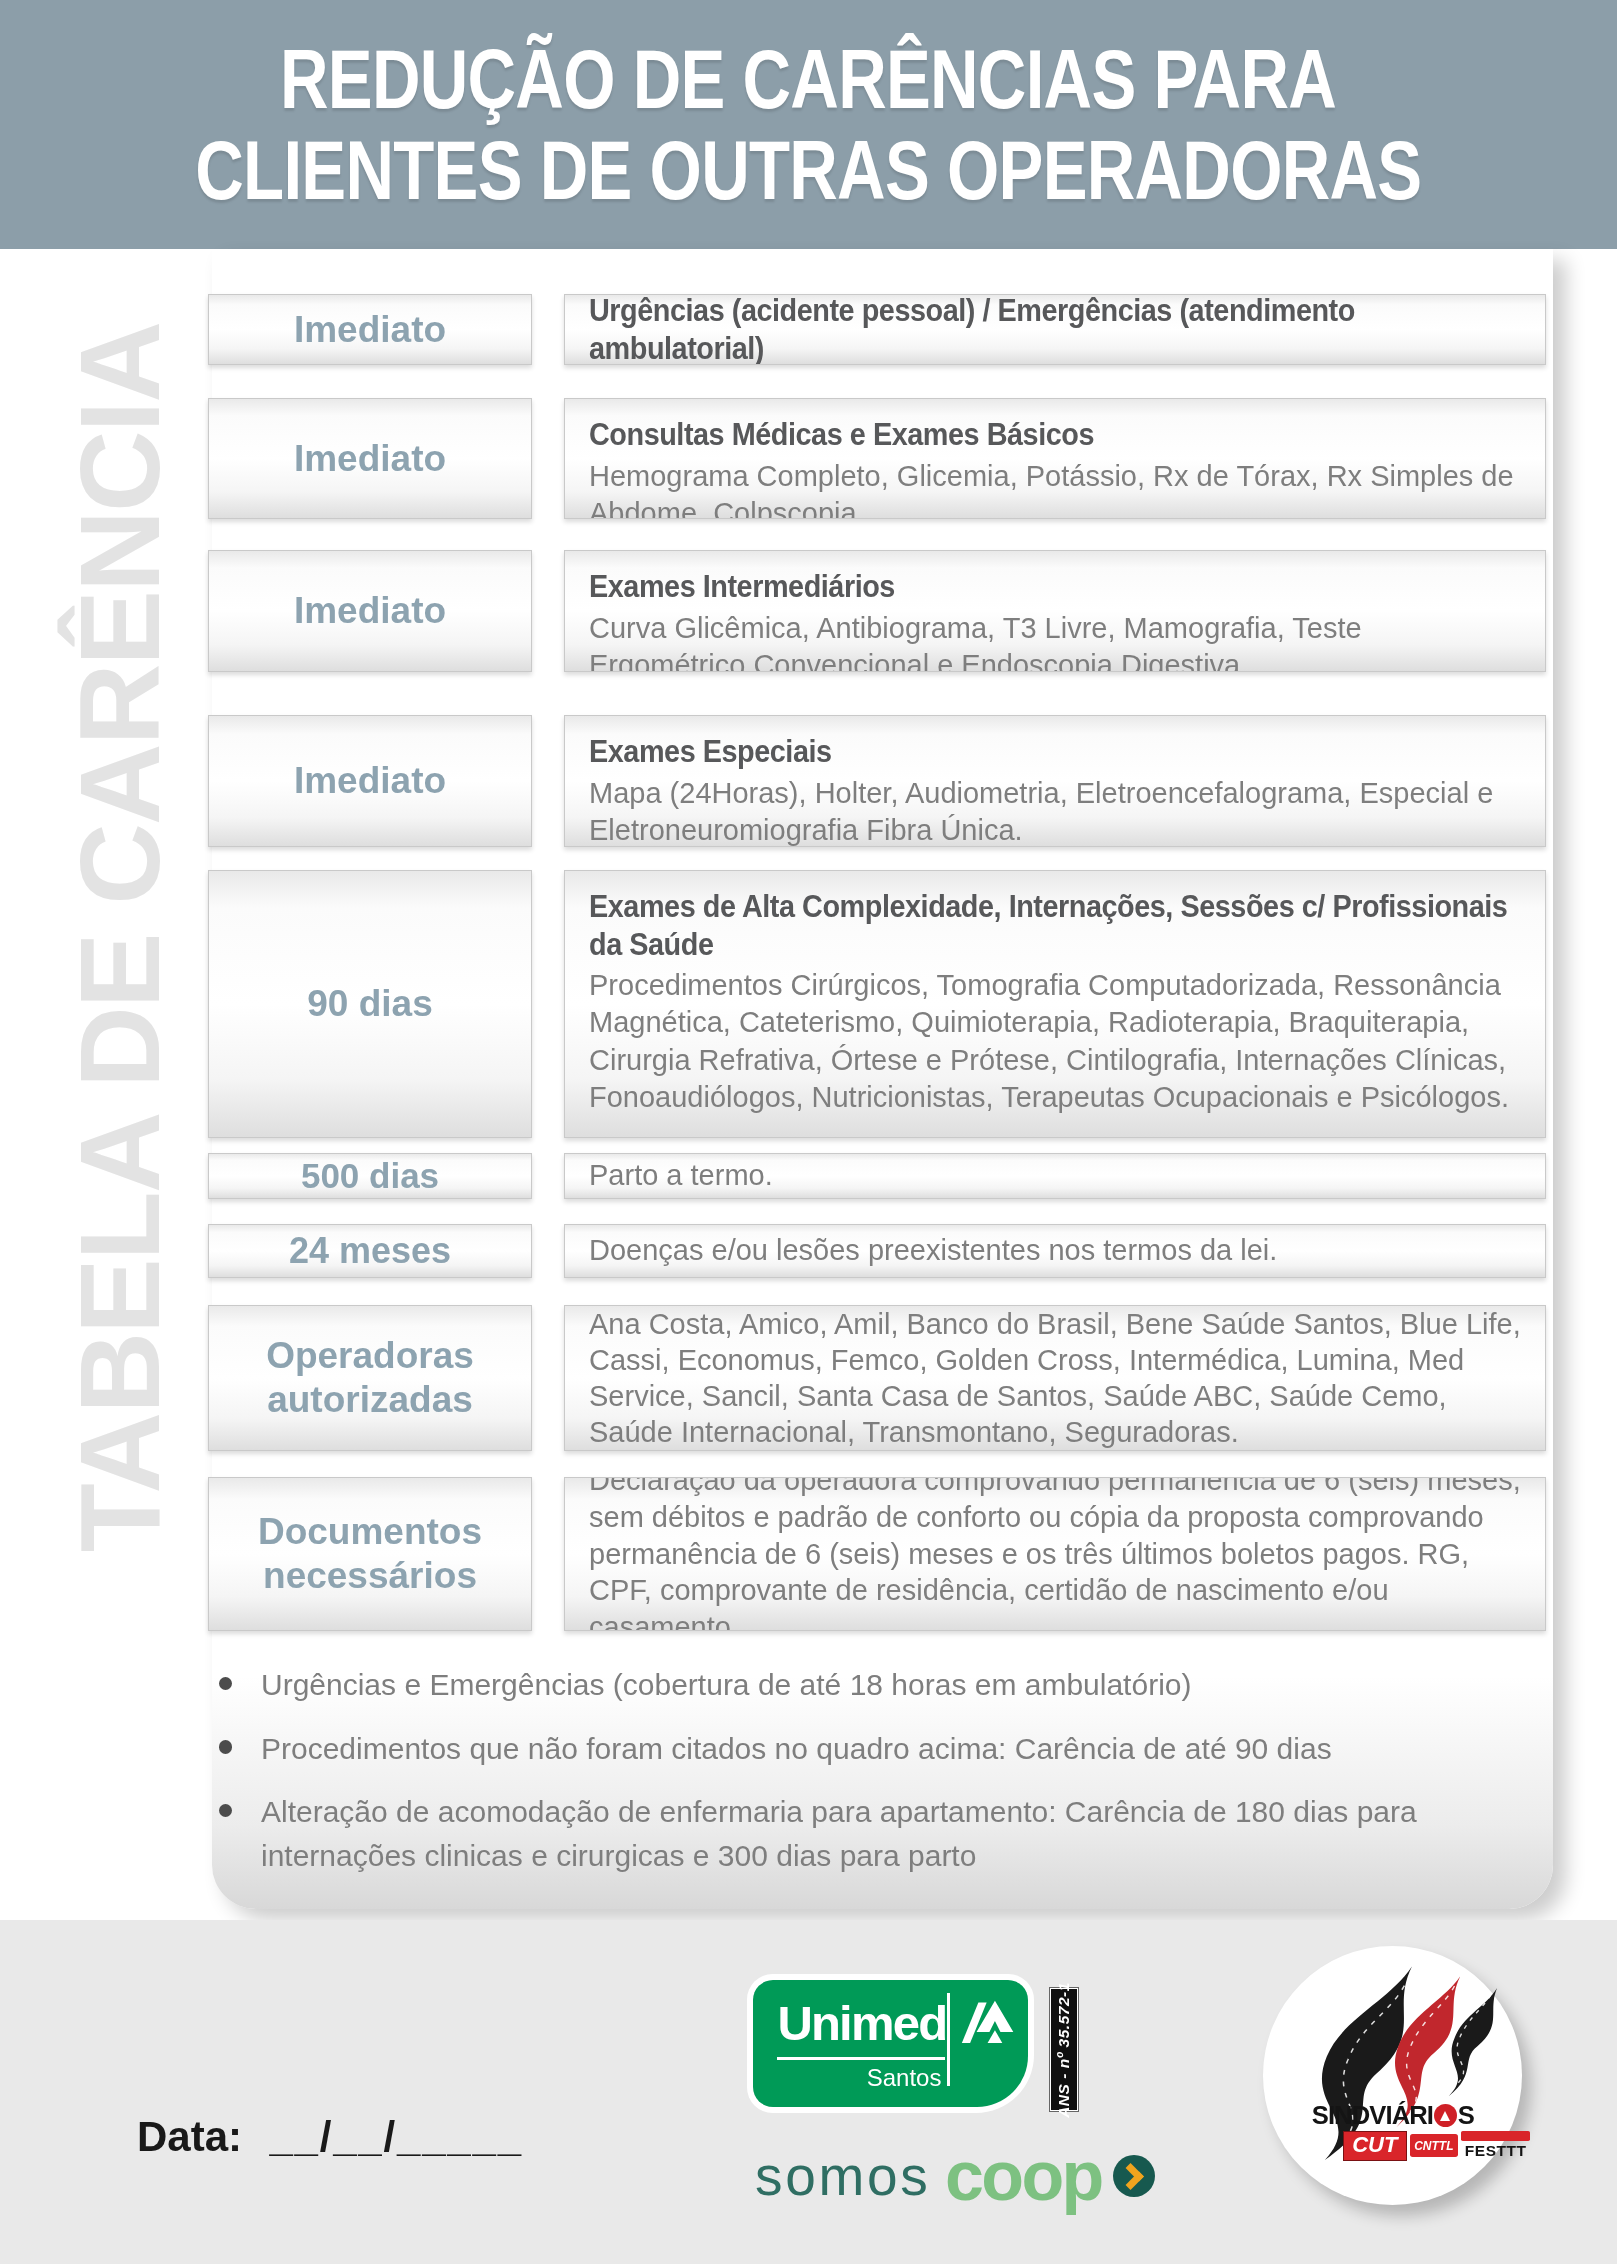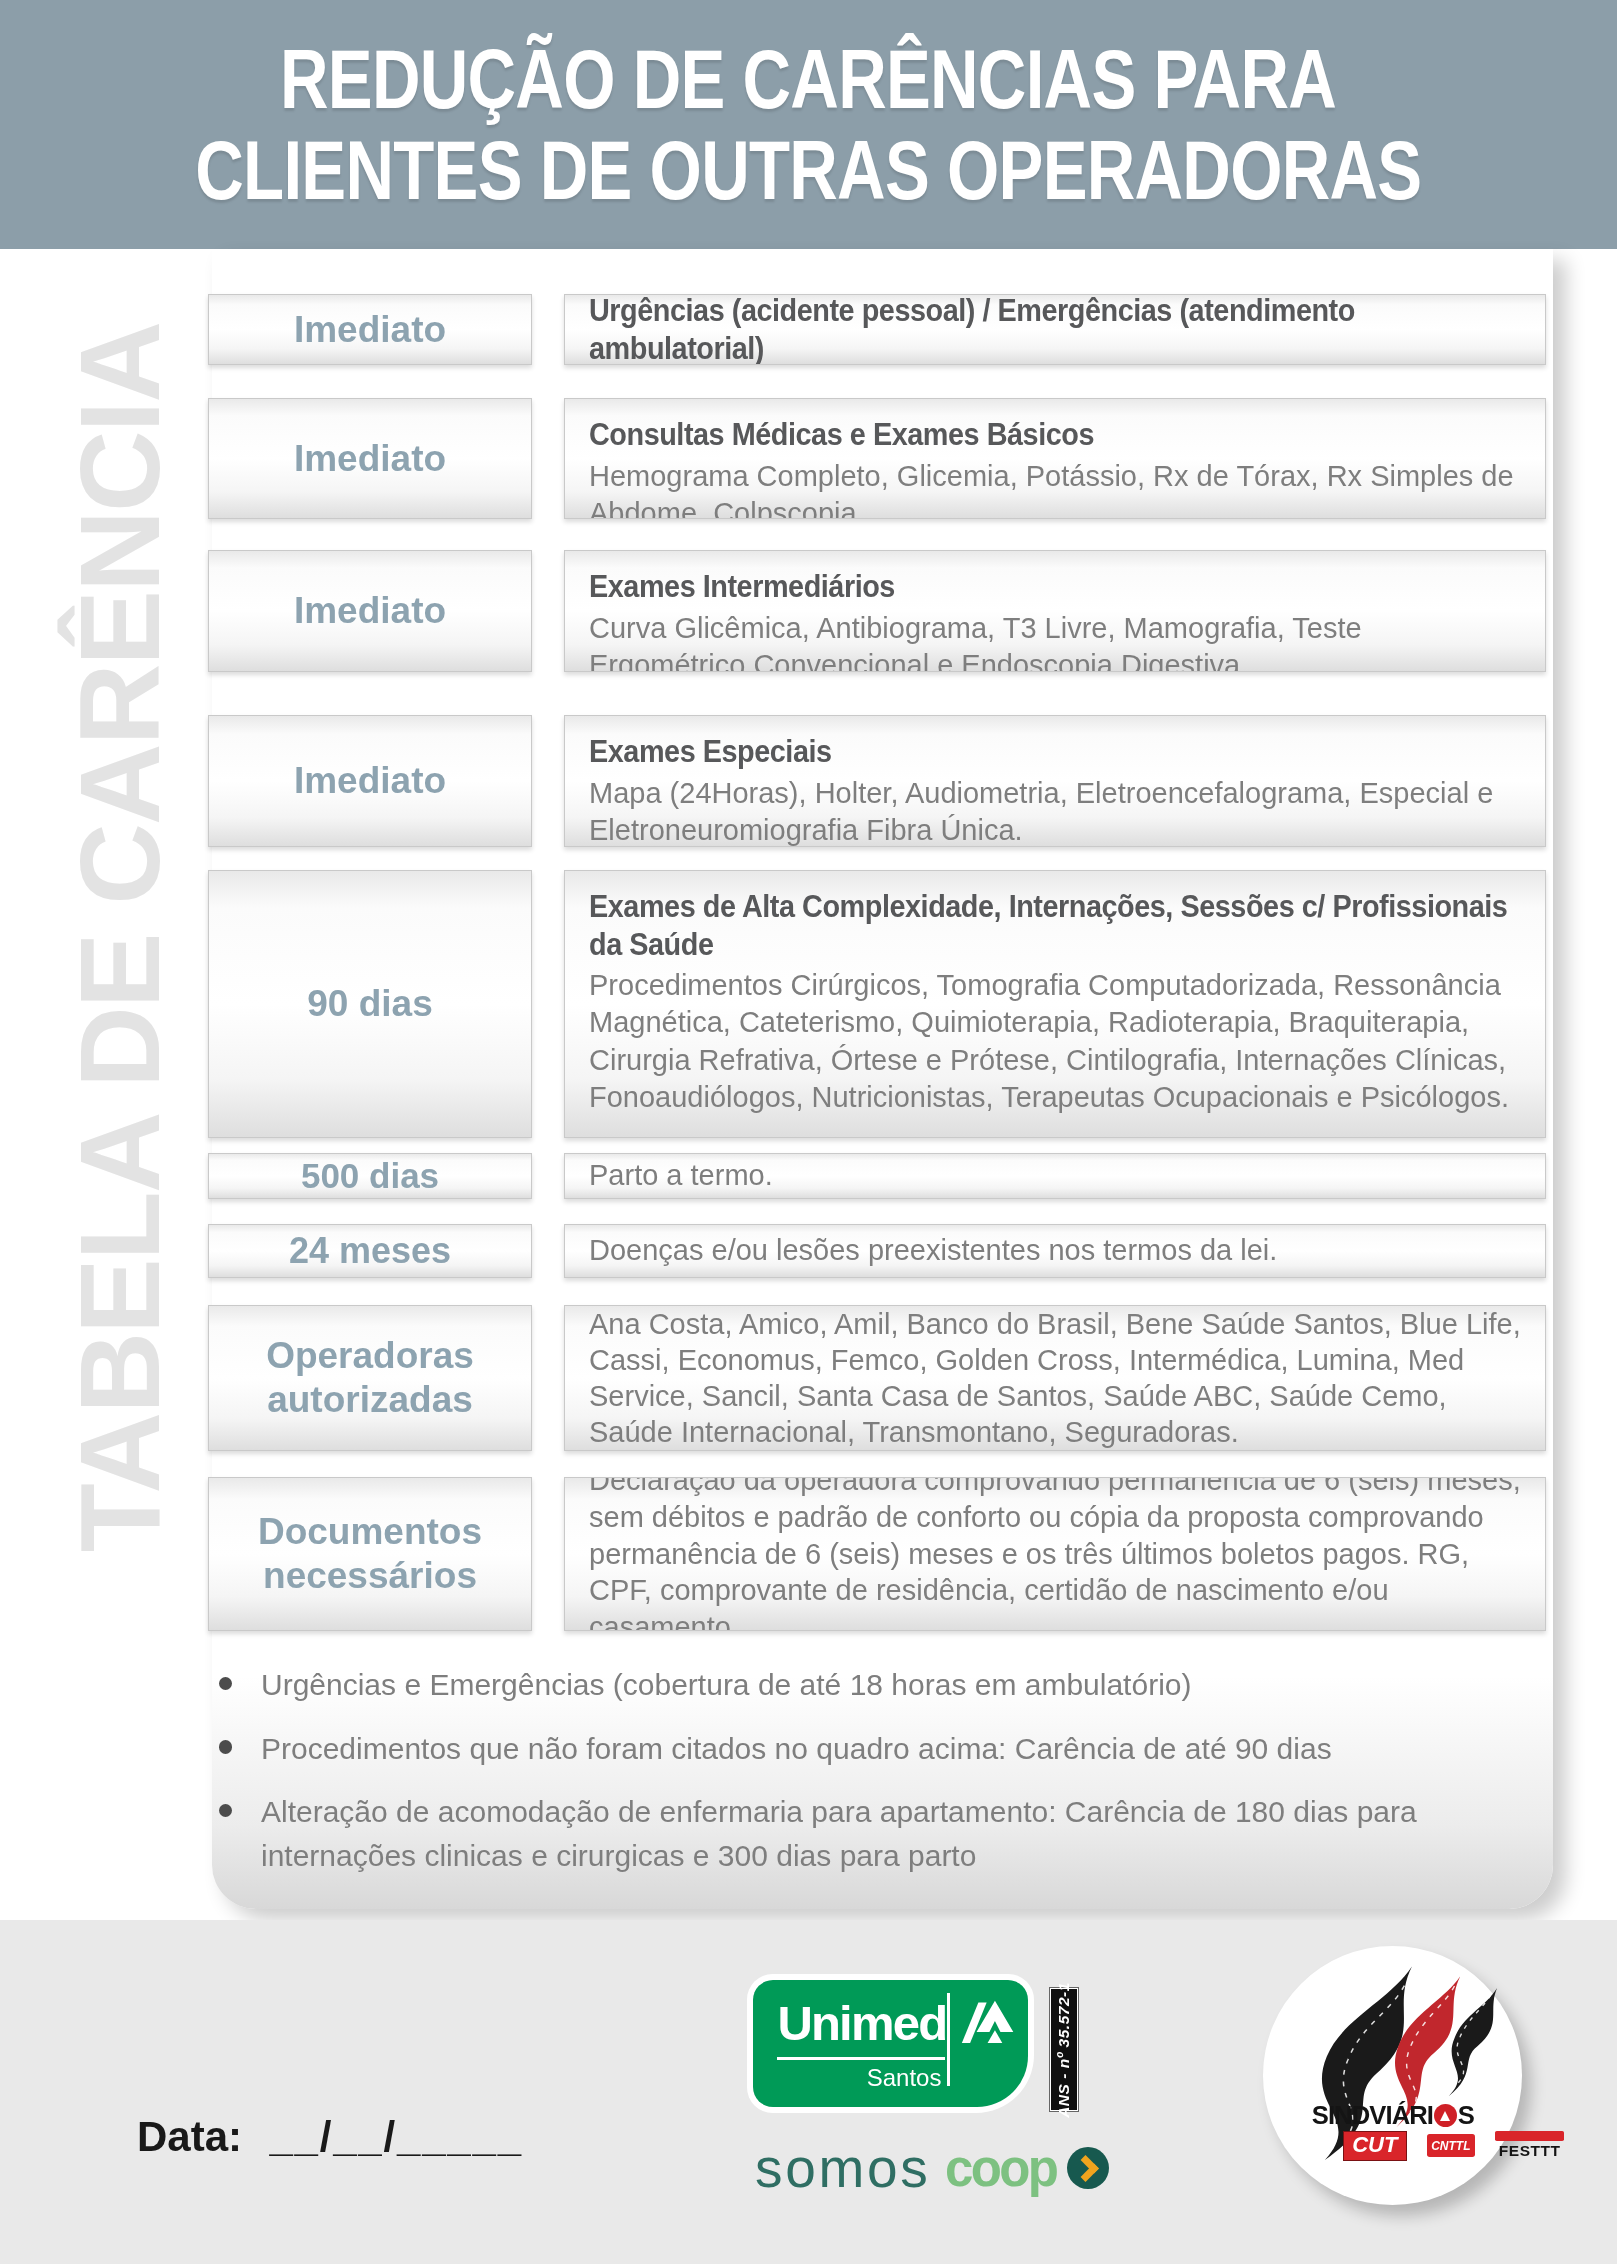--- a/index.html
+++ b/index.html
@@ -66,36 +66,36 @@
 
   
   .ans{position:absolute;left:1050px;top:1988px;width:25.6px;height:121px;background:#101010;
         border:1.8px solid #ffffff;outline:0.9px solid #666;display:flex;align-items:center;justify-content:center;}
   .ans span{transform:rotate(-90deg);white-space:nowrap;color:#ffffff;font-size:15.5px;
         font-weight:700;font-style:italic;letter-spacing:0.5px;}
 
   
   .somoscoop{position:absolute;left:755px;top:2136px;display:flex;align-items:center;}
   .sc-somos{font-size:55px;color:#2f6e63;letter-spacing:2.7px;}
-  .sc-coop{font-size:51px;color:#7dc181;font-weight:700;letter-spacing:-2.7px;margin-left:14.6px;}
+  .sc-coop{font-size:70px;color:#7dc181;font-weight:700;letter-spacing:-2.7px;margin-left:14.6px;}
   .sc-badge{width:42px;height:42px;border-radius:50%;background:#17594f;margin-left:11px;
         display:flex;align-items:center;justify-content:center;}
   .sc-chev{width:12px;height:12px;border-top:7.3px solid #f0a41e;border-right:7.3px solid #f0a41e;
         transform:rotate(45deg);margin-left:-5.5px;}
 
   
   .sind{position:absolute;left:1263px;top:1946px;width:259px;height:259px;background:#ffffff;
         border-radius:50%;box-shadow:9.1px 11px 14.6px rgba(0,0,0,0.22);}
   .sind-name{position:absolute;right:48px;top:155px;font-size:25.6px;font-weight:800;color:#141414;
         letter-spacing:-0.9px;display:flex;align-items:center;white-space:nowrap;}
   .sind-o{display:inline-flex;align-items:center;justify-content:center;width:23px;height:23px;
         border-radius:50%;background:#cf2027;margin:0 0.9px;}
   .sind-o .arrow{width:0;height:0;border-left:5.5px solid transparent;border-right:5.5px solid transparent;
         border-bottom:10px solid #ffffff;}
-  .sind-affils{position:absolute;left:80px;top:185px;display:flex;align-items:center;gap:20px;}
+  .sind-affils{position:absolute;left:80px;top:185px;display:flex;align-items:center;gap:3px;}
   .cut{background:#d9252a;color:#fff;font-weight:900;font-style:italic;font-size:22px;
         padding:0.9px 8.2px 2.7px;border:1.8px solid #7a1113;line-height:1.1;}
   .cnttl{background:#d9252a;color:#fff;font-weight:800;font-style:italic;font-size:12px;
         padding:5.5px 4.6px;border-radius:2.7px;line-height:1;}
   .festtt{display:flex;flex-direction:column;align-items:center;}
   .festtt .bar{width:69px;height:9.1px;background:#d9252a;border-radius:1.8px;margin-bottom:1.8px;}
   .festtt .txt{font-size:15.5px;font-weight:900;color:#141414;letter-spacing:0.5px;}
 </style>
 </head>
 <body>

